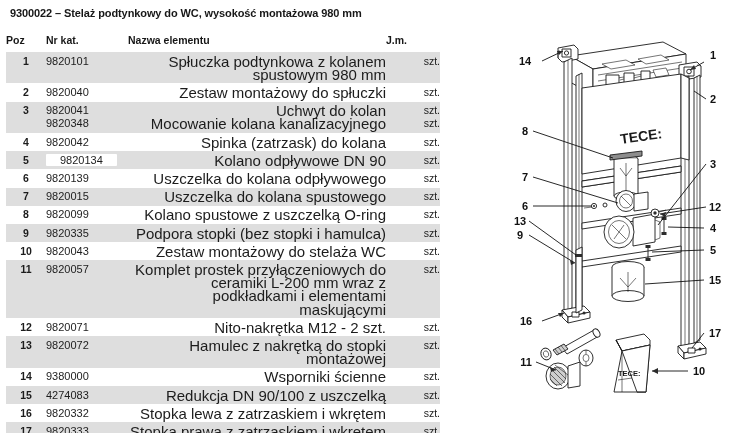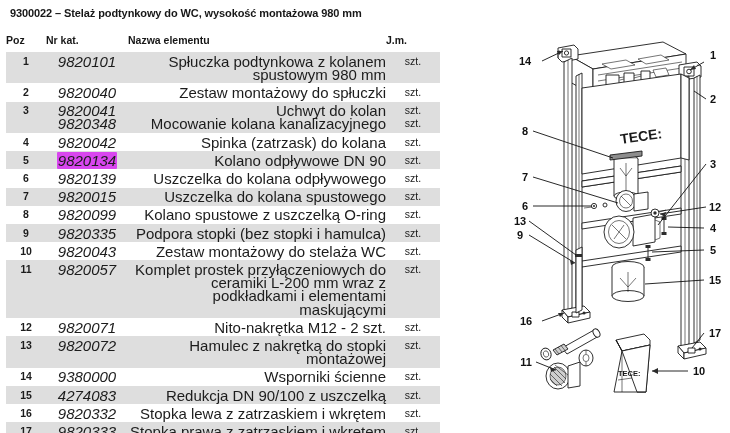--- a/index.html
+++ b/index.html
@@ -72,46 +72,45 @@
     vertical-align: top;
     line-height: 13.2px;
     color: #1c1c1c;
   }
   td.t-poz {
     text-align: center;
     font-weight: bold;
     font-size: 10.5px;
   }
   td.t-kat {
-    text-align: center;
+    text-align: left;
     padding-right: 12px;
-    font-size: 15px;
+    font-size: 11px;
     white-space: pre-line;
-    font-style: italic;
   }
   td.t-name {
     text-align: right;
     padding-left: 8px;
     padding-right: 6px;
     font-size: 15px;
     white-space: pre-line;
   }
   td.t-unit {
-    text-align: center;
+    text-align: right;
     font-size: 10.5px;
     white-space: pre-line;
   }
 
   tr.shaded td { background: #dedede; }
   tr.plain  td { background: #ffffff; }
 
   
   .sel-highlight {
-    background: #d946ef;
-    padding: 0 1px;
+    background: #ffffff;
+    padding: 0 14px;
     border-radius: 1px;
   }
 
   
   .illustration {
     position: absolute;
     left: 498px;
     top: 18px;
     width: 232px;
     height: 380px;

